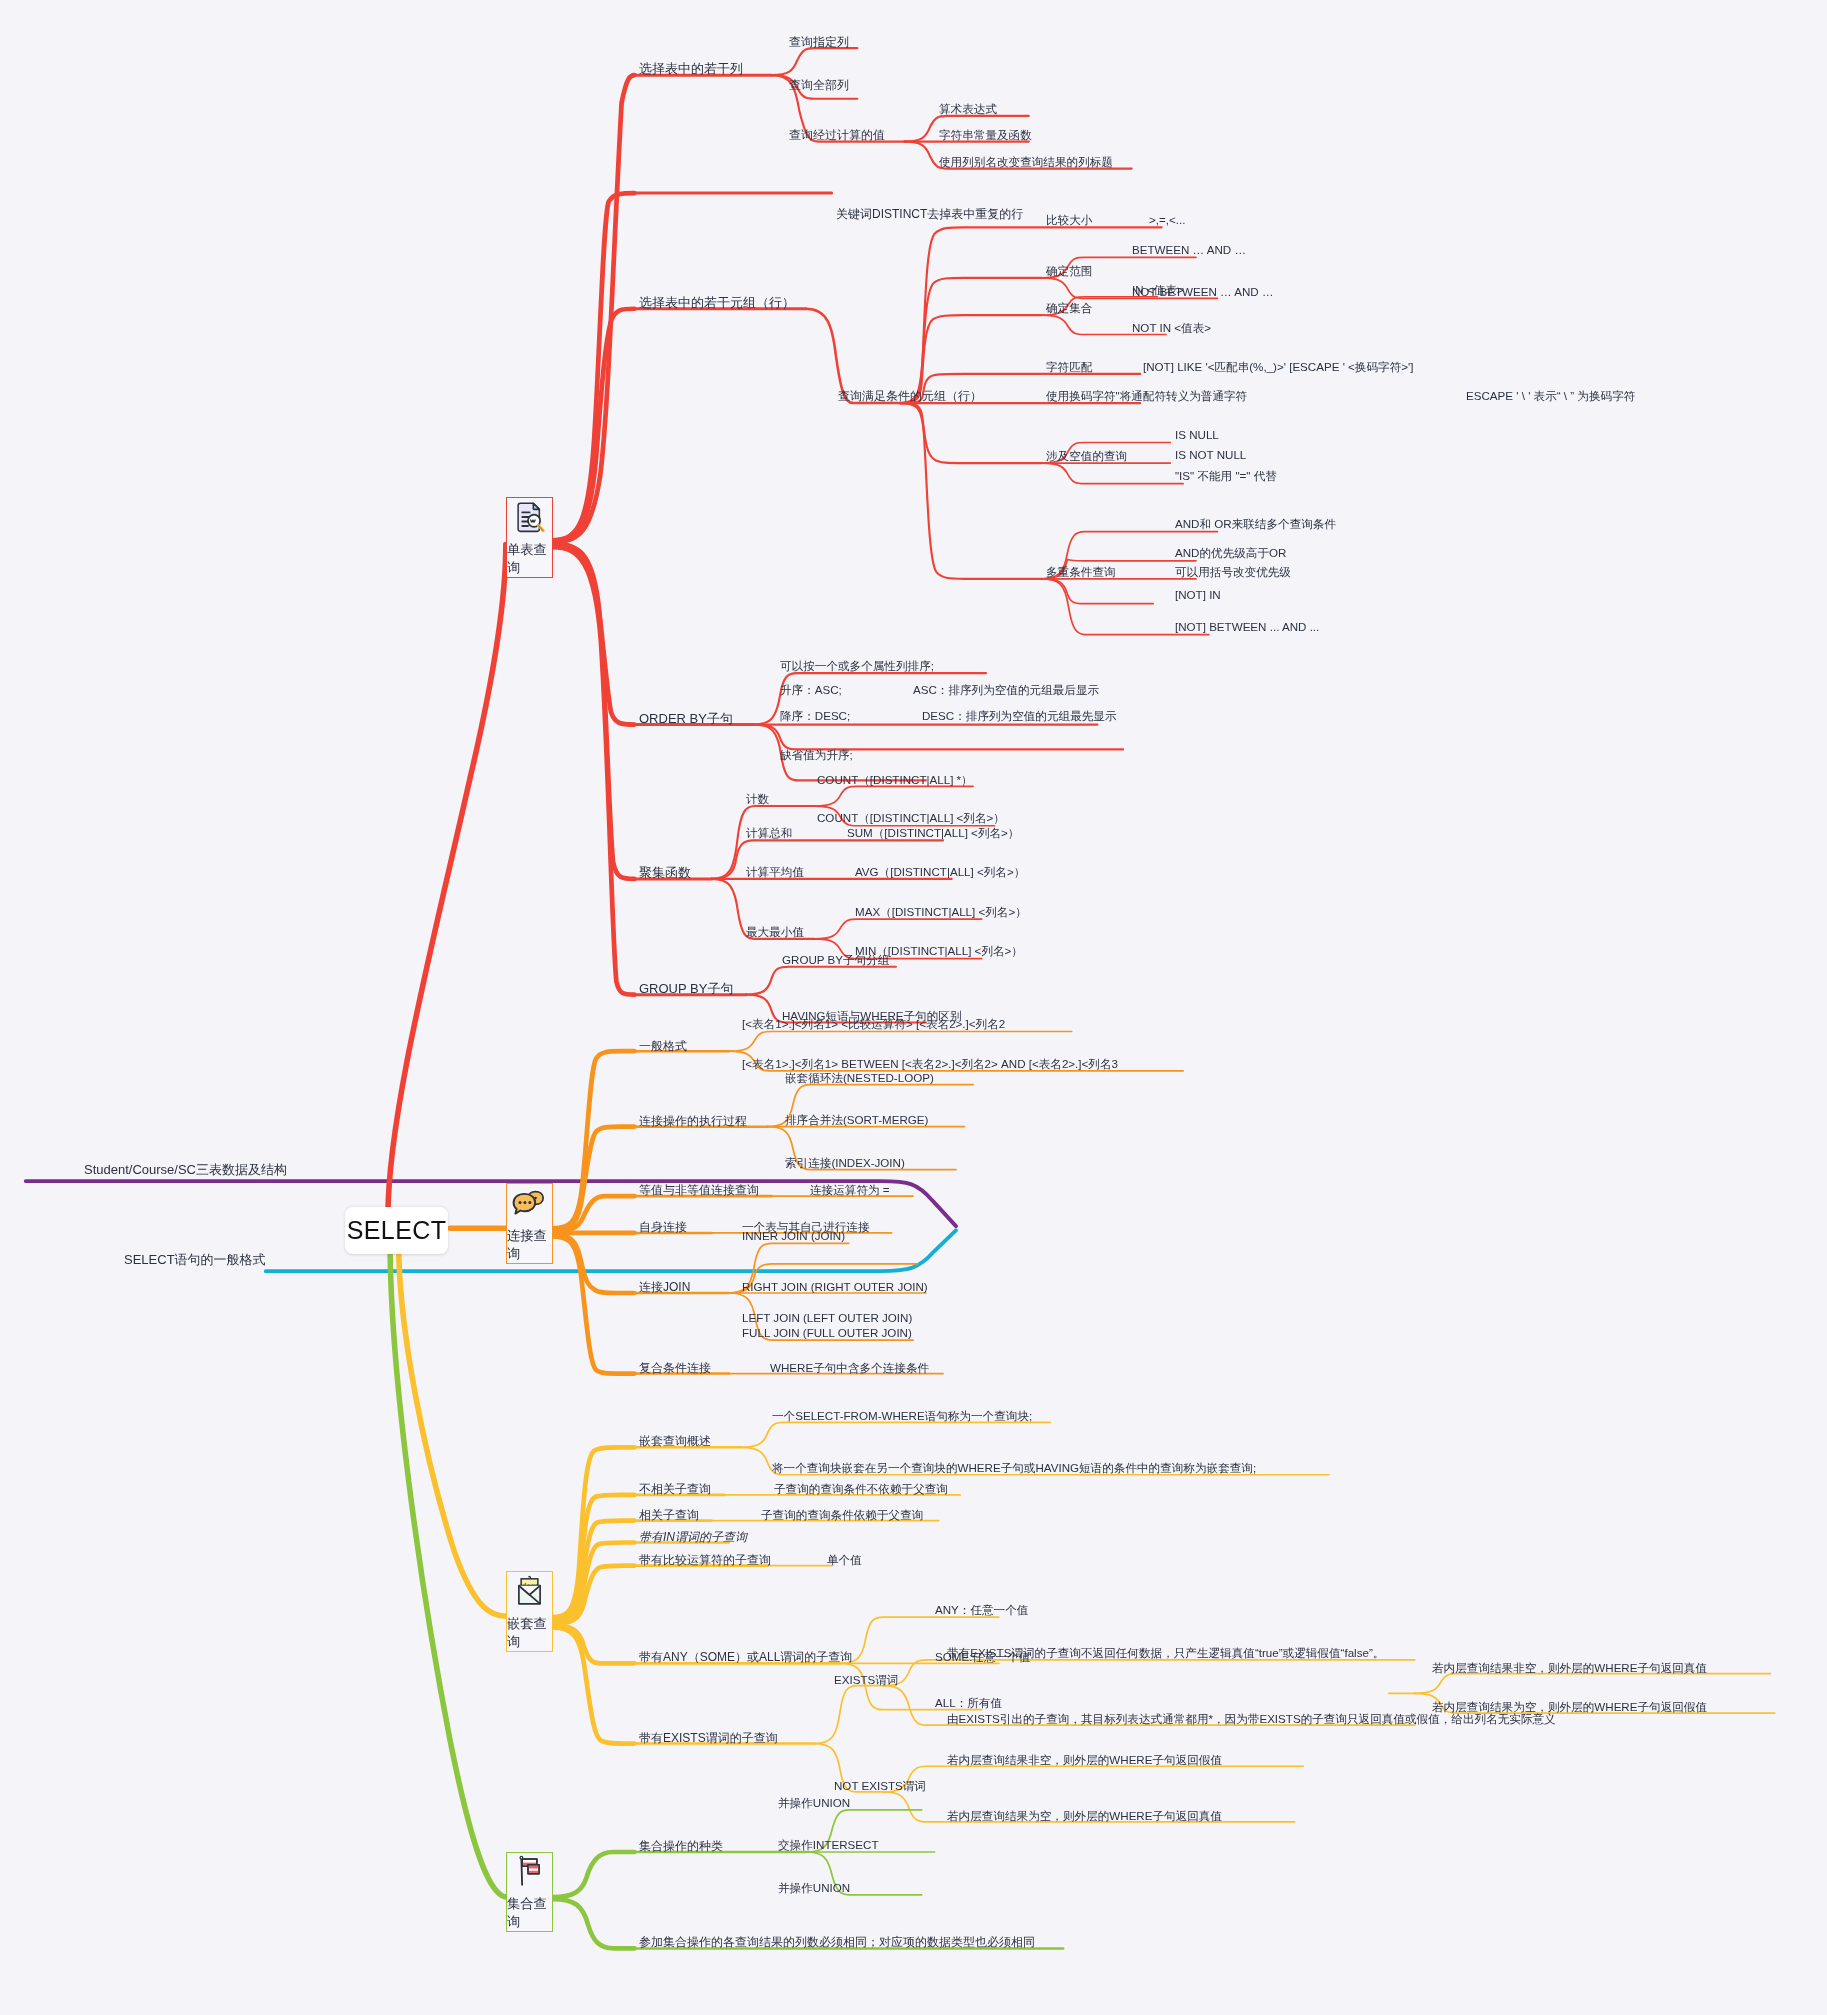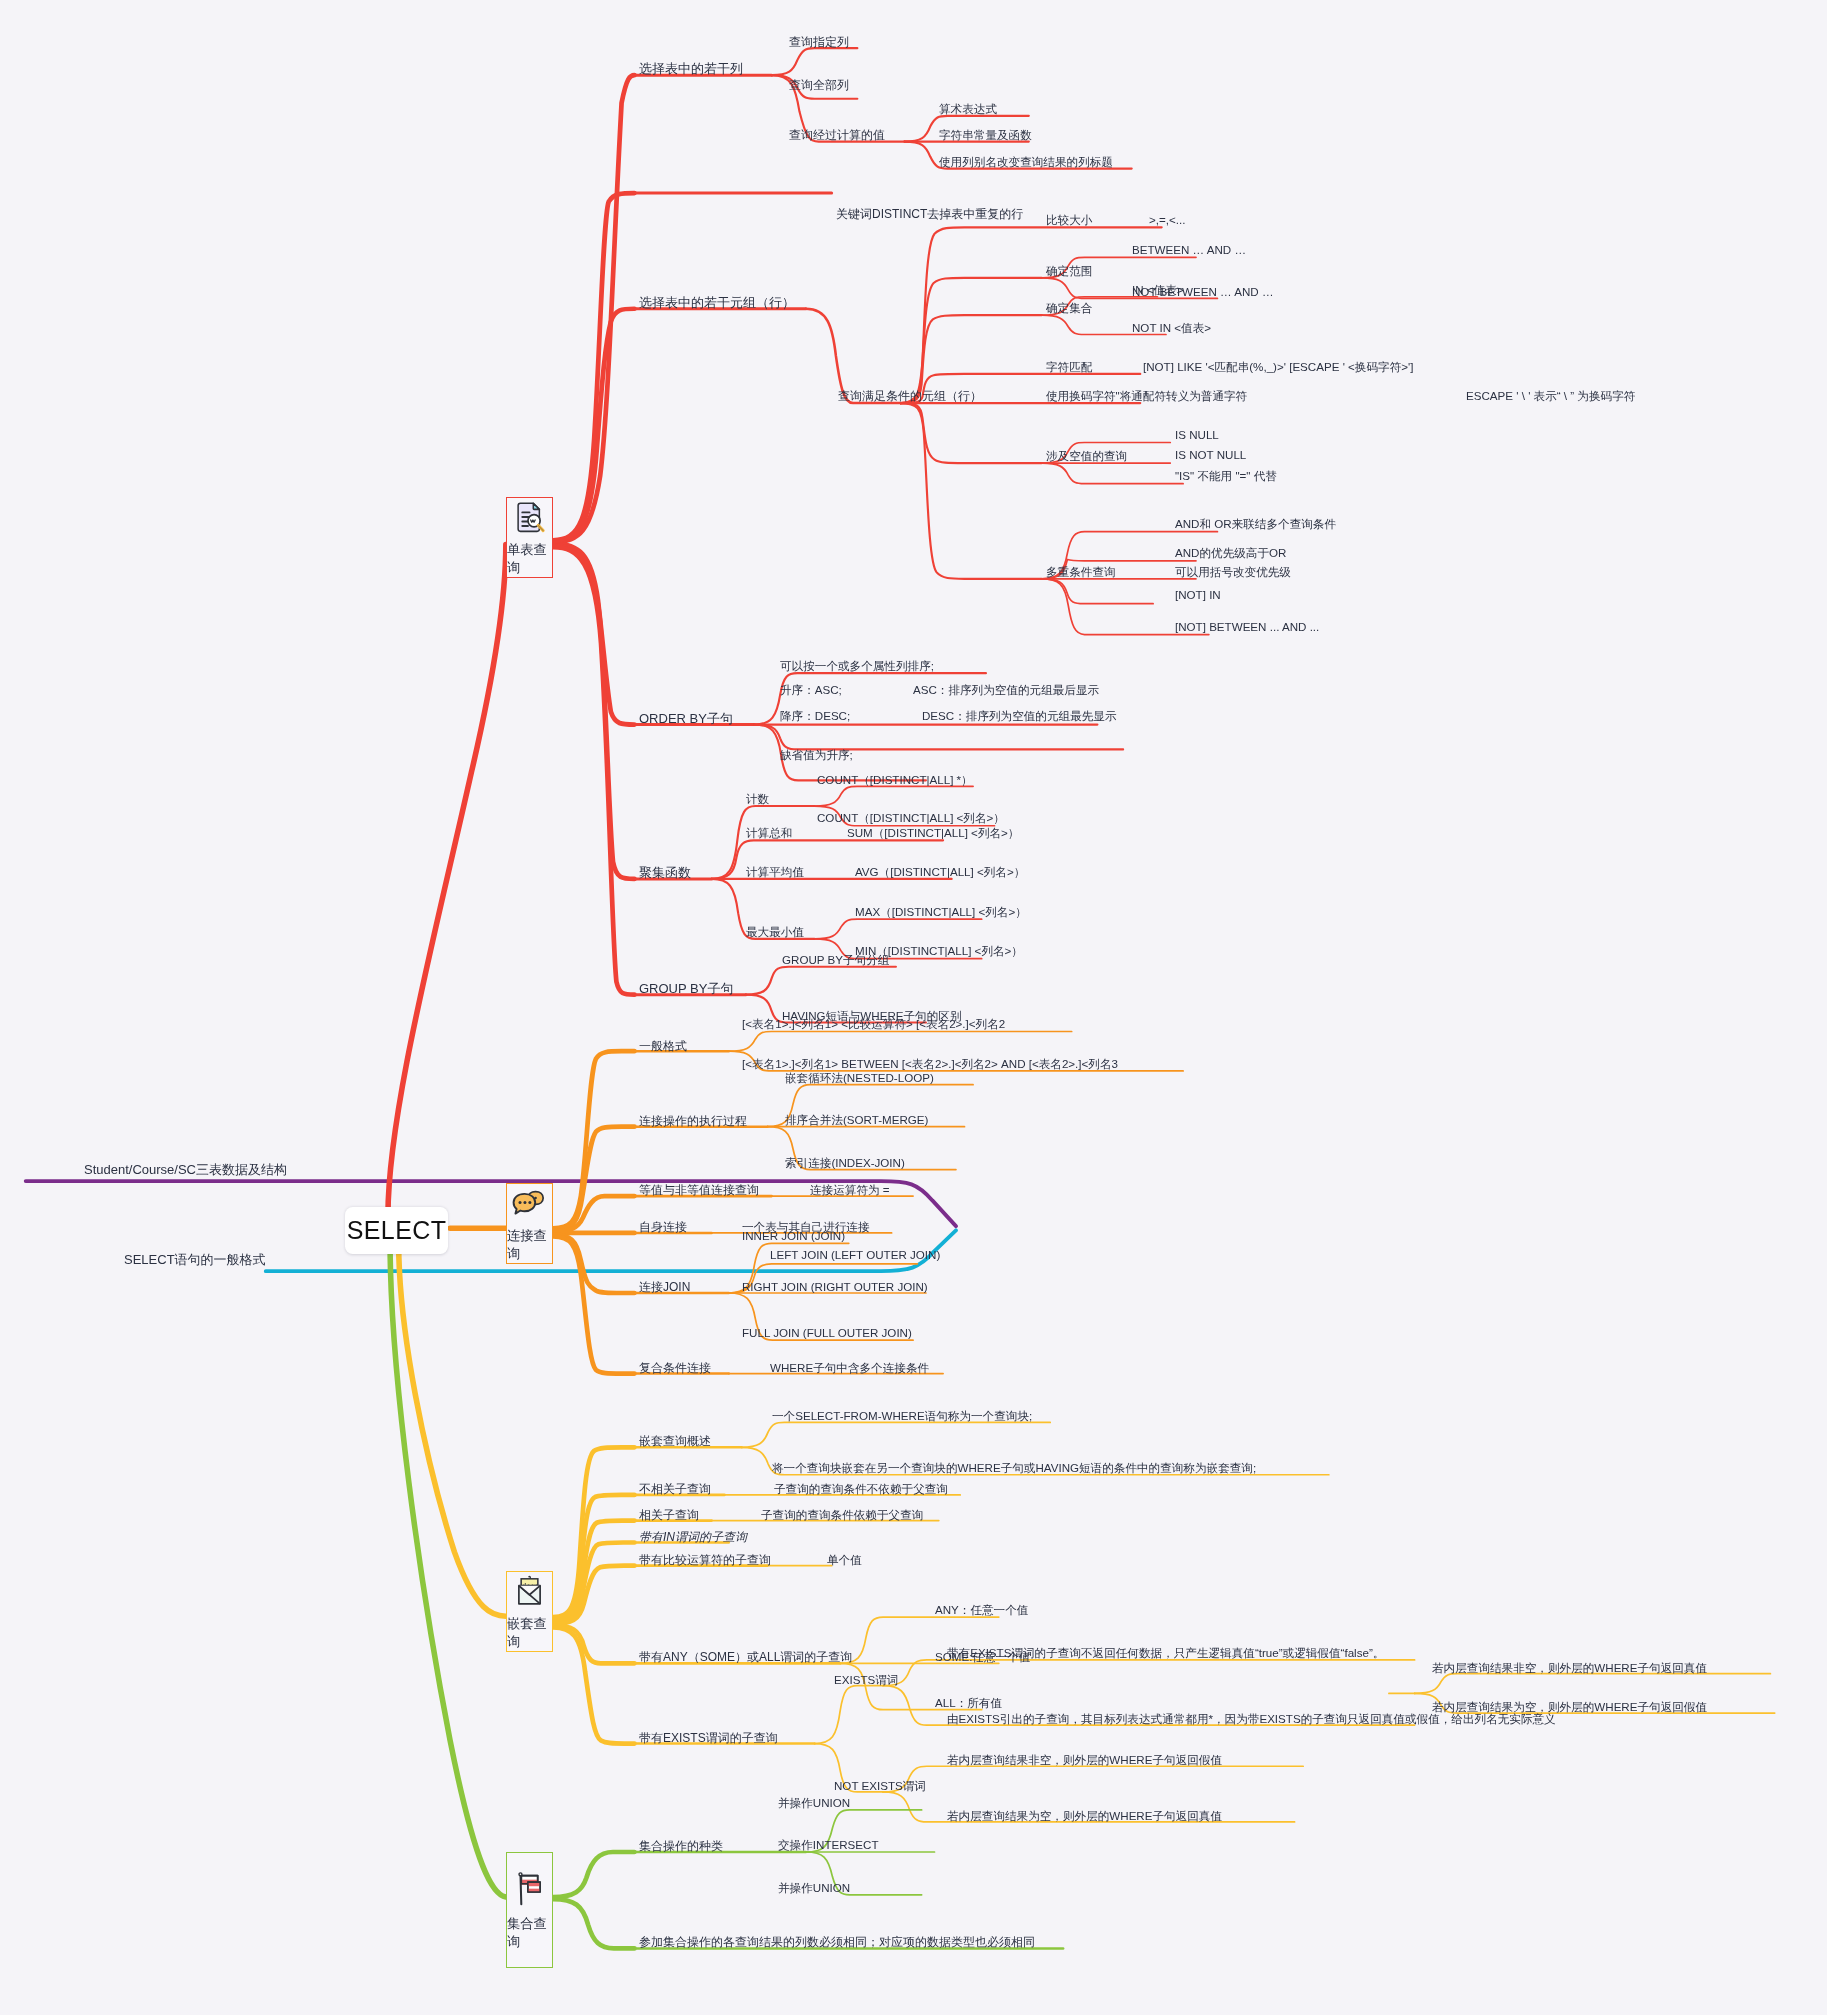--- a/index.html
+++ b/index.html
@@ -261,21 +261,21 @@
       <path d="M48 14c0-3 4-3 4 0v5" fill="none" stroke="#2f3239" stroke-width="3.5"></path>
       <rect x="28" y="18" width="44" height="34" fill="#f7f0a8" stroke="#2f3239" stroke-width="4"></rect>
       <text x="50" y="42" font-size="17" font-style="italic" font-family="'DejaVu Serif',serif" fill="#2f3239" text-anchor="middle">dear</text>
       <path d="M22 36h56v48H22z" fill="#eef6f4" stroke="#2f3239" stroke-width="4.5" stroke-linejoin="round"></path>
       <path d="M22 36l56 48" stroke="#2f3239" stroke-width="4.5" fill="none"></path>
       <path d="M22 36l28 24 28-24" fill="#fafafa" stroke="#2f3239" stroke-width="4.5" stroke-linejoin="round"></path>
     </svg>
     <div class="cap">嵌套查询</div>
   </div>
 
-  <div class="node green" style="left:506px;top:1852px;width:47px;height:116px;">
+  <div class="node green" style="left:506px;top:1852px;width:47px;height:80px;">
     <svg class="ico" viewBox="0 0 100 100">
       <path d="M30 16h40v20H30z" fill="#fff" stroke="#2f3239" stroke-width="4" stroke-linejoin="round"></path>
       <path d="M30 26h40v12H30z" fill="#e8666a"></path>
       <path d="M30 16h40v20H30z" fill="none" stroke="#2f3239" stroke-width="4" stroke-linejoin="round"></path>
       <path d="M46 32h30v24H46z" fill="#fff" stroke="#2f3239" stroke-width="4" stroke-linejoin="round"></path>
       <path d="M46 32h30v10H46z" fill="#e8666a"></path>
       <path d="M46 48h30v8H46z" fill="#e8666a"></path>
       <path d="M46 32h30v24H46z" fill="none" stroke="#2f3239" stroke-width="4" stroke-linejoin="round"></path>
       <line x1="28" y1="12" x2="30" y2="86" stroke="#2f3239" stroke-width="5" stroke-linecap="round"></line>
       <circle cx="28" cy="13" r="3.6" fill="#fff" stroke="#2f3239" stroke-width="3.4"></circle>
@@ -358,21 +358,21 @@
   <div class="lbl l3" style="left:785px;top:1114px;">排序合并法(SORT-MERGE)</div>
   <div class="lbl l3" style="left:785px;top:1157px;">索引连接(INDEX-JOIN)</div>
 
   <div class="lbl l2" style="left:639px;top:1184px;">等值与非等值连接查询</div>
   <div class="lbl l3" style="left:810px;top:1184px;">连接运算符为 =</div>
   <div class="lbl l2" style="left:639px;top:1221px;">自身连接</div>
   <div class="lbl l3" style="left:742px;top:1221px;">一个表与其自己进行连接</div>
 
   <div class="lbl l2" style="left:639px;top:1281px;">连接JOIN</div>
   <div class="lbl l3" style="left:742px;top:1230px;">INNER JOIN (JOIN)</div>
-  <div class="lbl l3" style="left:742px;top:1249px;margin-left:28px;">LEFT JOIN (LEFT OUTER JOIN)</div>
+  <div class="lbl l3" style="left:742px;top:1312px;">LEFT JOIN (LEFT OUTER JOIN)</div>
   <div class="lbl l3" style="left:742px;top:1281px;">RIGHT JOIN (RIGHT OUTER JOIN)</div>
   <div class="lbl l3" style="left:742px;top:1327px;">FULL JOIN (FULL OUTER JOIN)</div>
 
   <div class="lbl l2" style="left:639px;top:1362px;">复合条件连接</div>
   <div class="lbl l3" style="left:770px;top:1362px;">WHERE子句中含多个连接条件</div>
 
   <div class="lbl l2" style="left:639px;top:1435px;">嵌套查询概述</div>
   <div class="lbl l3" style="left:772px;top:1410px;">一个SELECT-FROM-WHERE语句称为一个查询块;</div>
   <div class="lbl l3" style="left:772px;top:1462px;">将一个查询块嵌套在另一个查询块的WHERE子句或HAVING短语的条件中的查询称为嵌套查询;</div>
 

